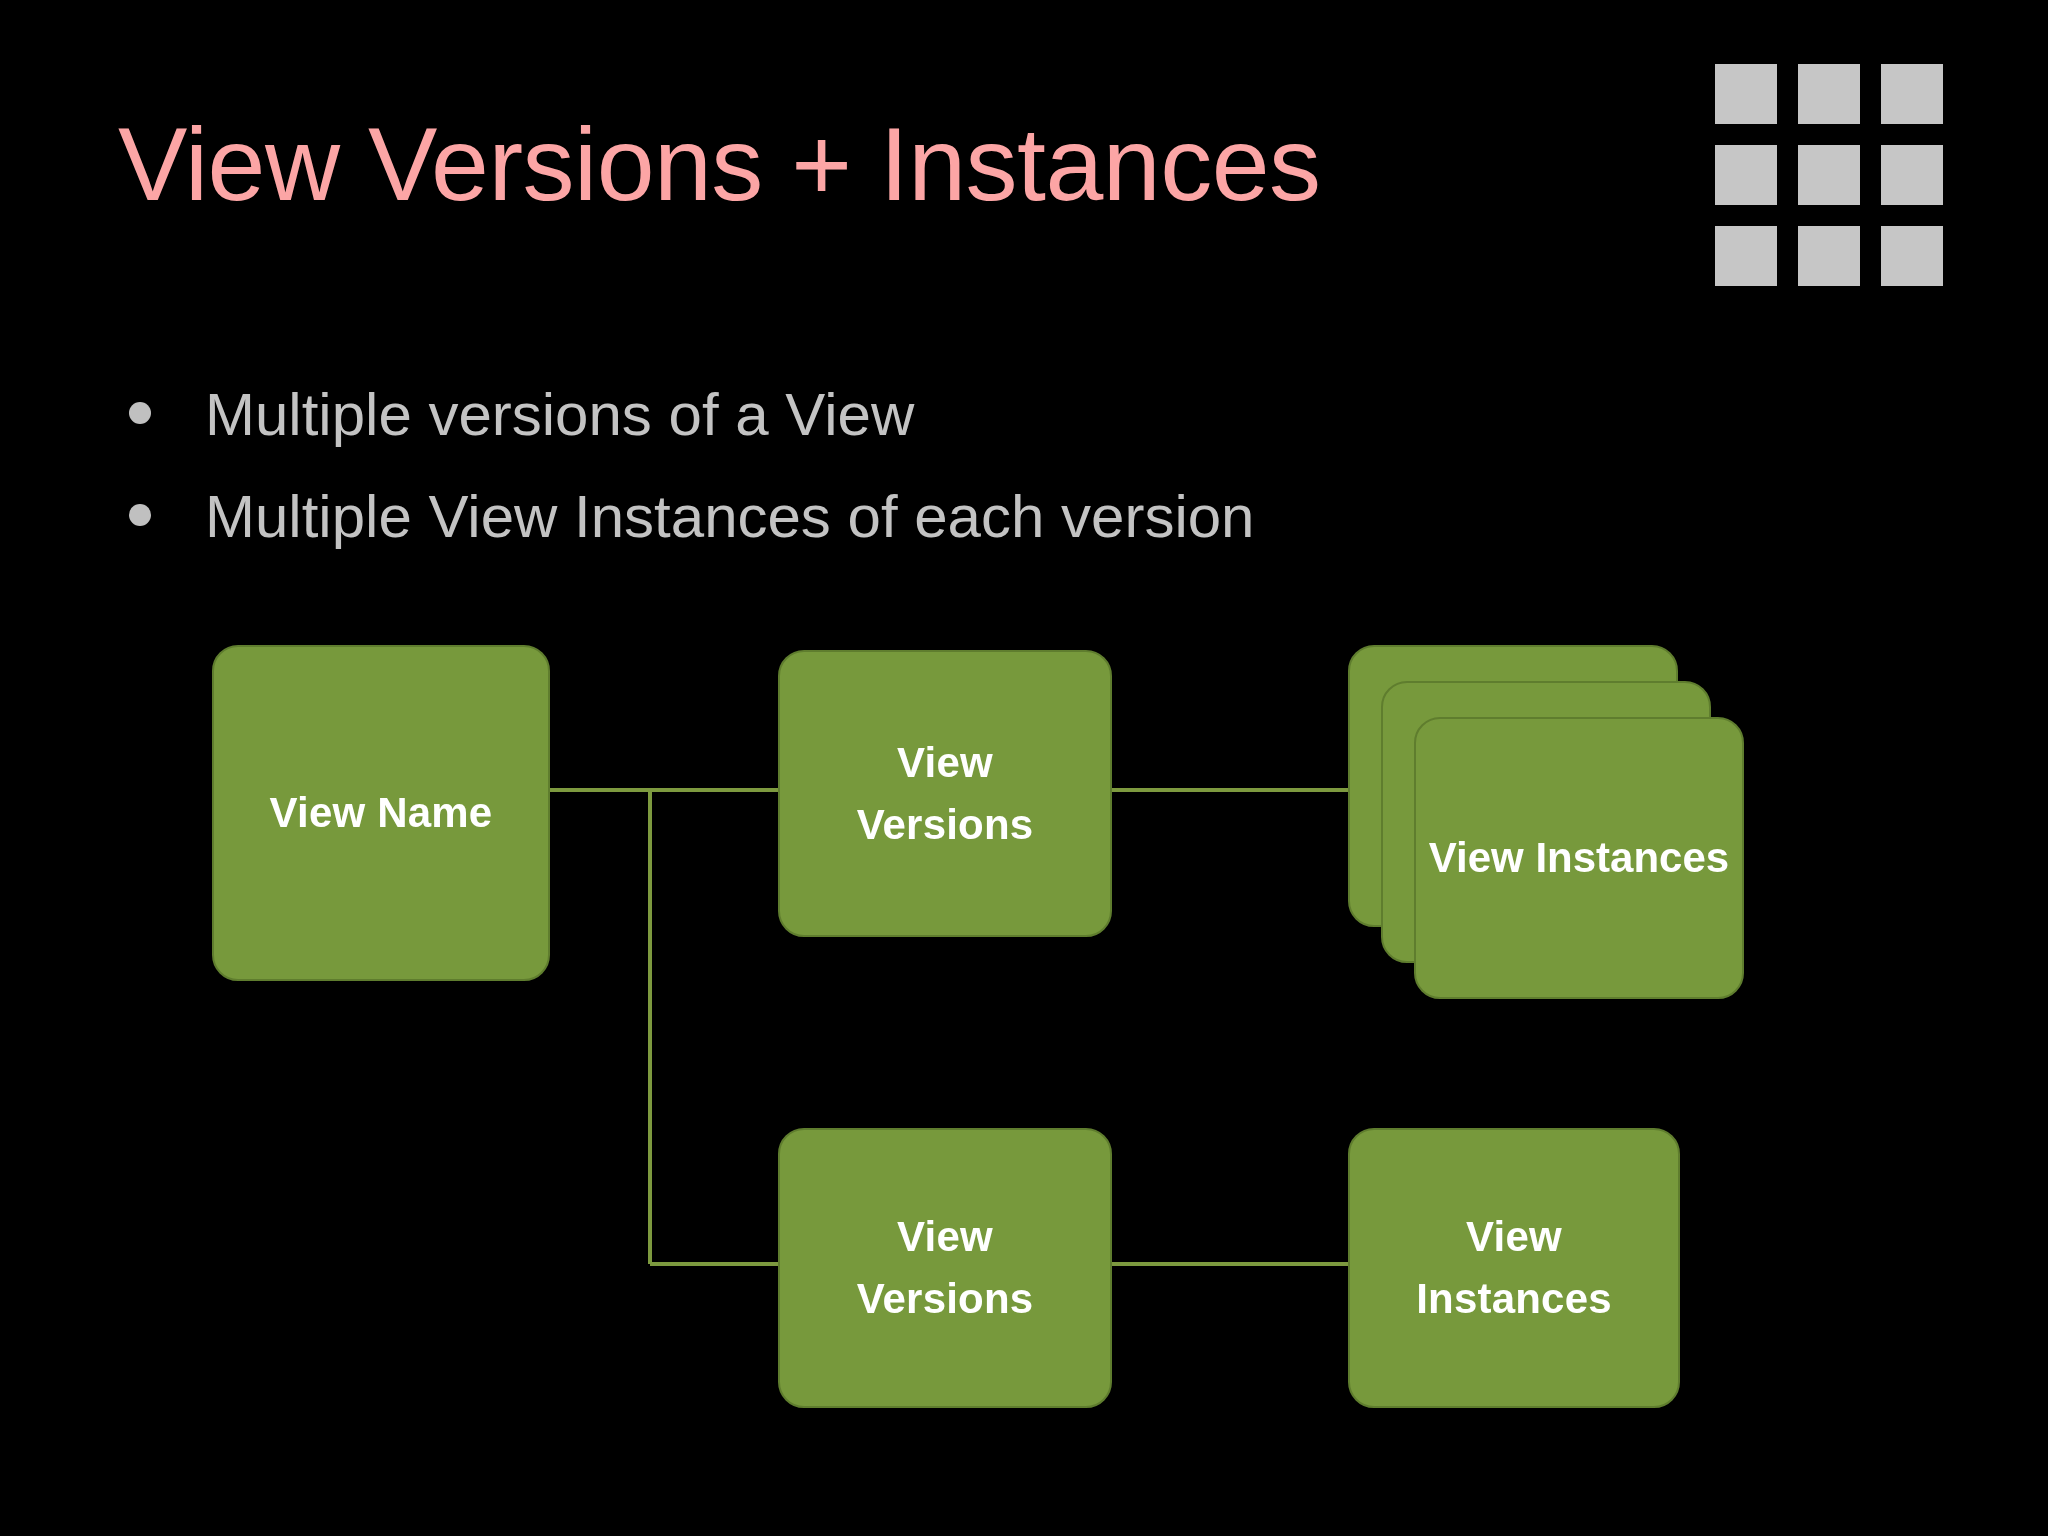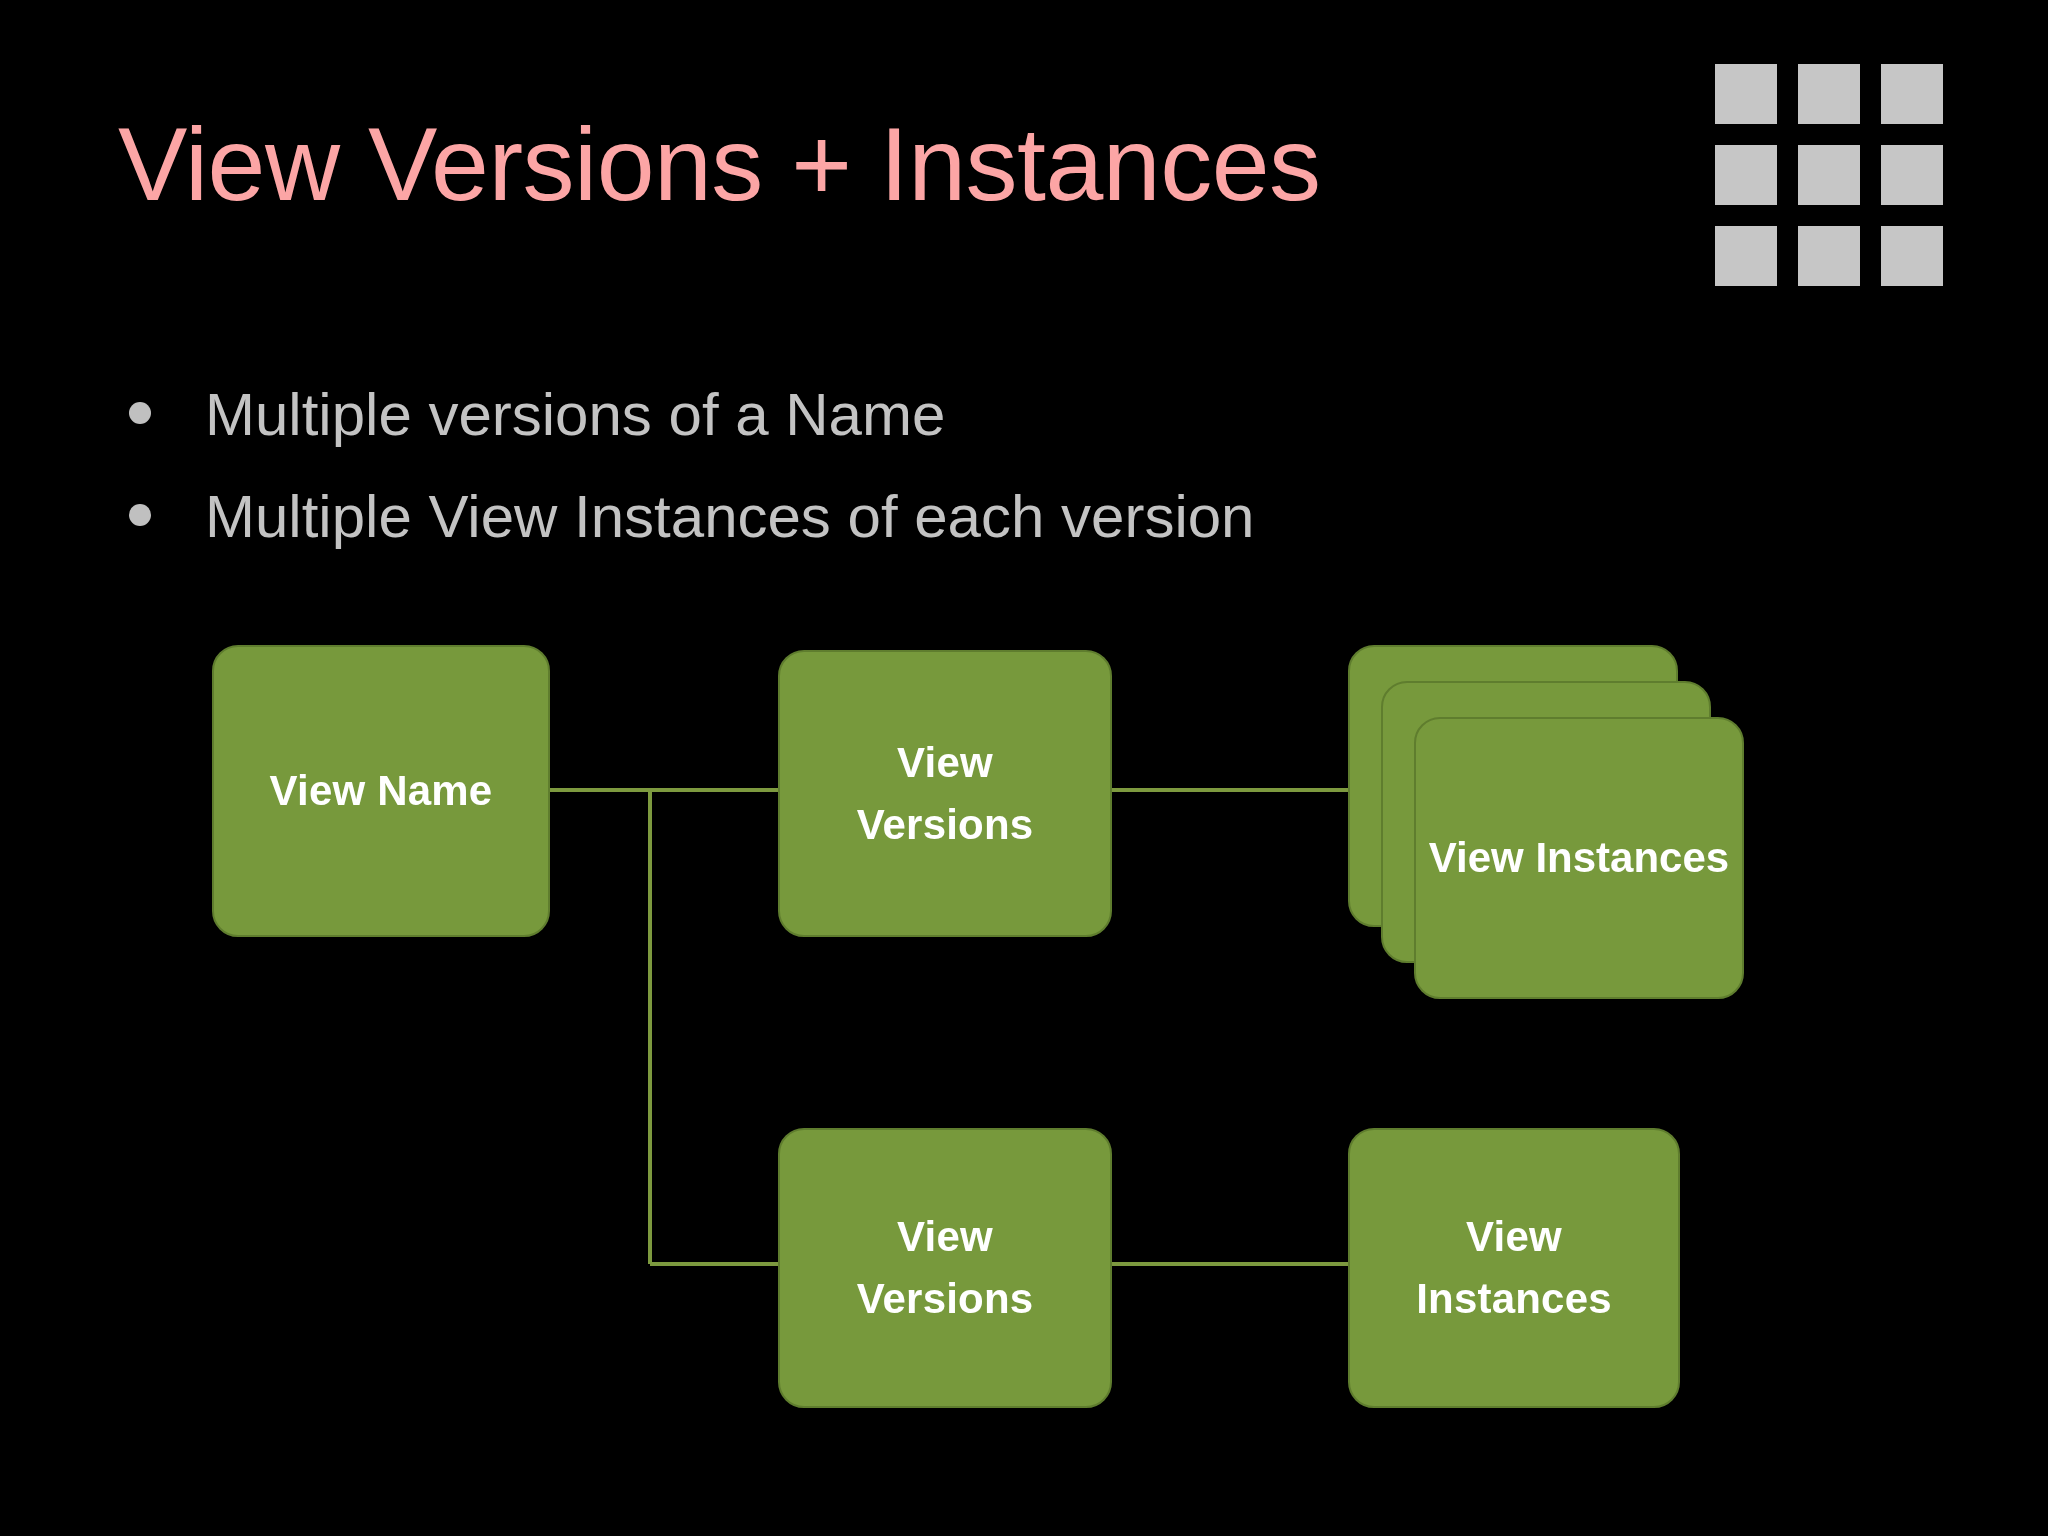--- a/index.html
+++ b/index.html
@@ -119,21 +119,21 @@
     display: block;
     white-space: pre-line;
     padding: 0 10px;
   }
 
   
   #node-view-name {
     left: 212px;
     top: 645px;
     width: 338px;
-    height: 292px;
+    height: 336px;
   }
   #node-versions-top {
     left: 778px;
     top: 650px;
     width: 334px;
     height: 287px;
   }
   #node-versions-bottom {
     left: 778px;
     top: 1128px;
@@ -194,21 +194,21 @@
     <div class="cell"></div>
     <div class="cell"></div>
     <div class="cell"></div>
     <div class="cell"></div>
     <div class="cell"></div>
   </div>
 
   <div id="bullets">
     <div class="bullet-row">
       <span class="bullet-dot"></span>
-      <span class="bullet-text">Multiple versions of a Name</span>
+      <span class="bullet-text">Multiple versions of a View</span>
     </div>
     <div class="bullet-row">
       <span class="bullet-dot"></span>
       <span class="bullet-text">Multiple View Instances of each version</span>
     </div>
   </div>
 
   <div id="diagram">
 
     <svg id="connector-layer" viewBox="0 0 2048 1536">

